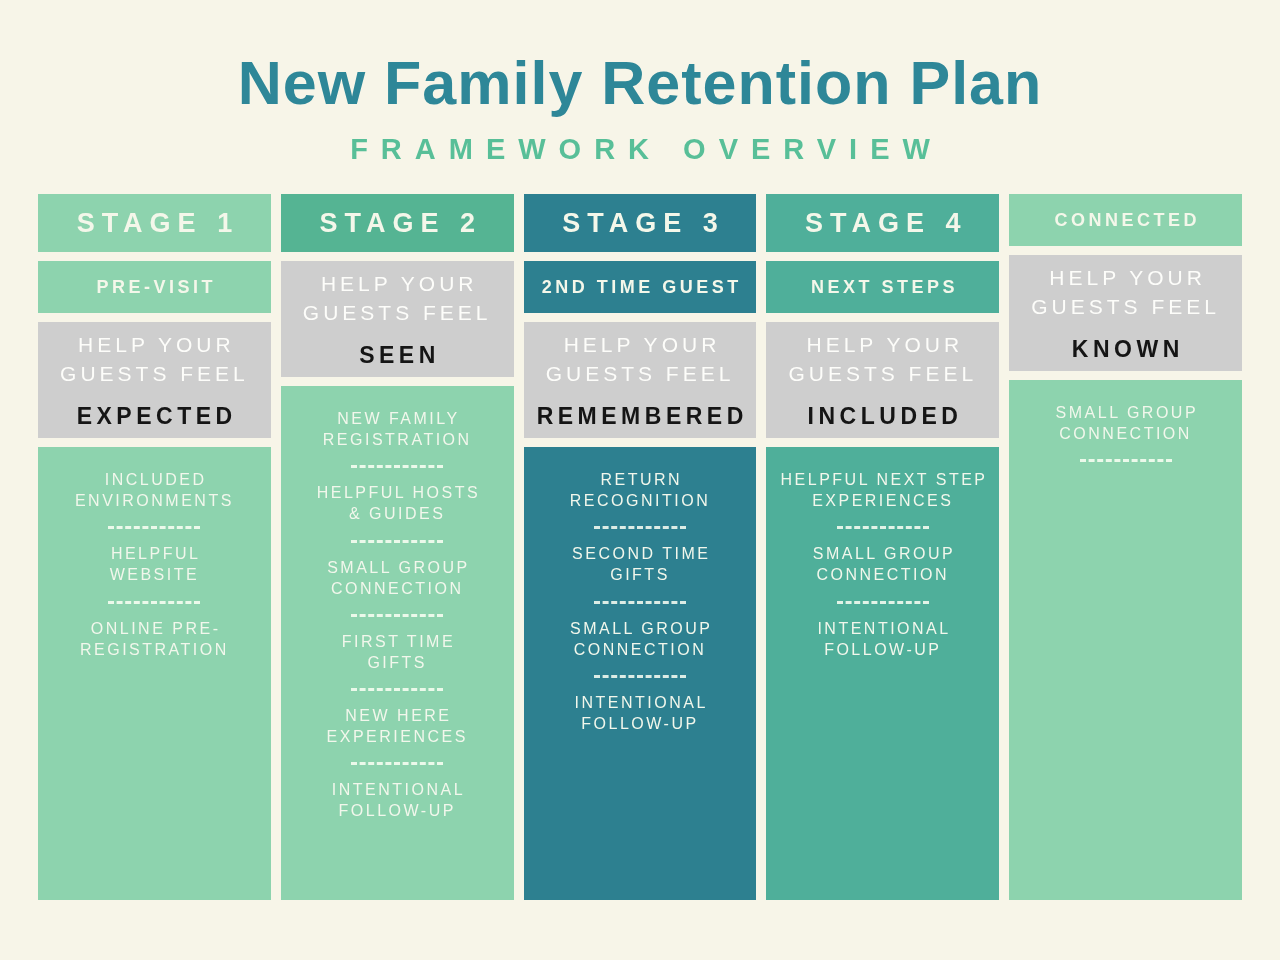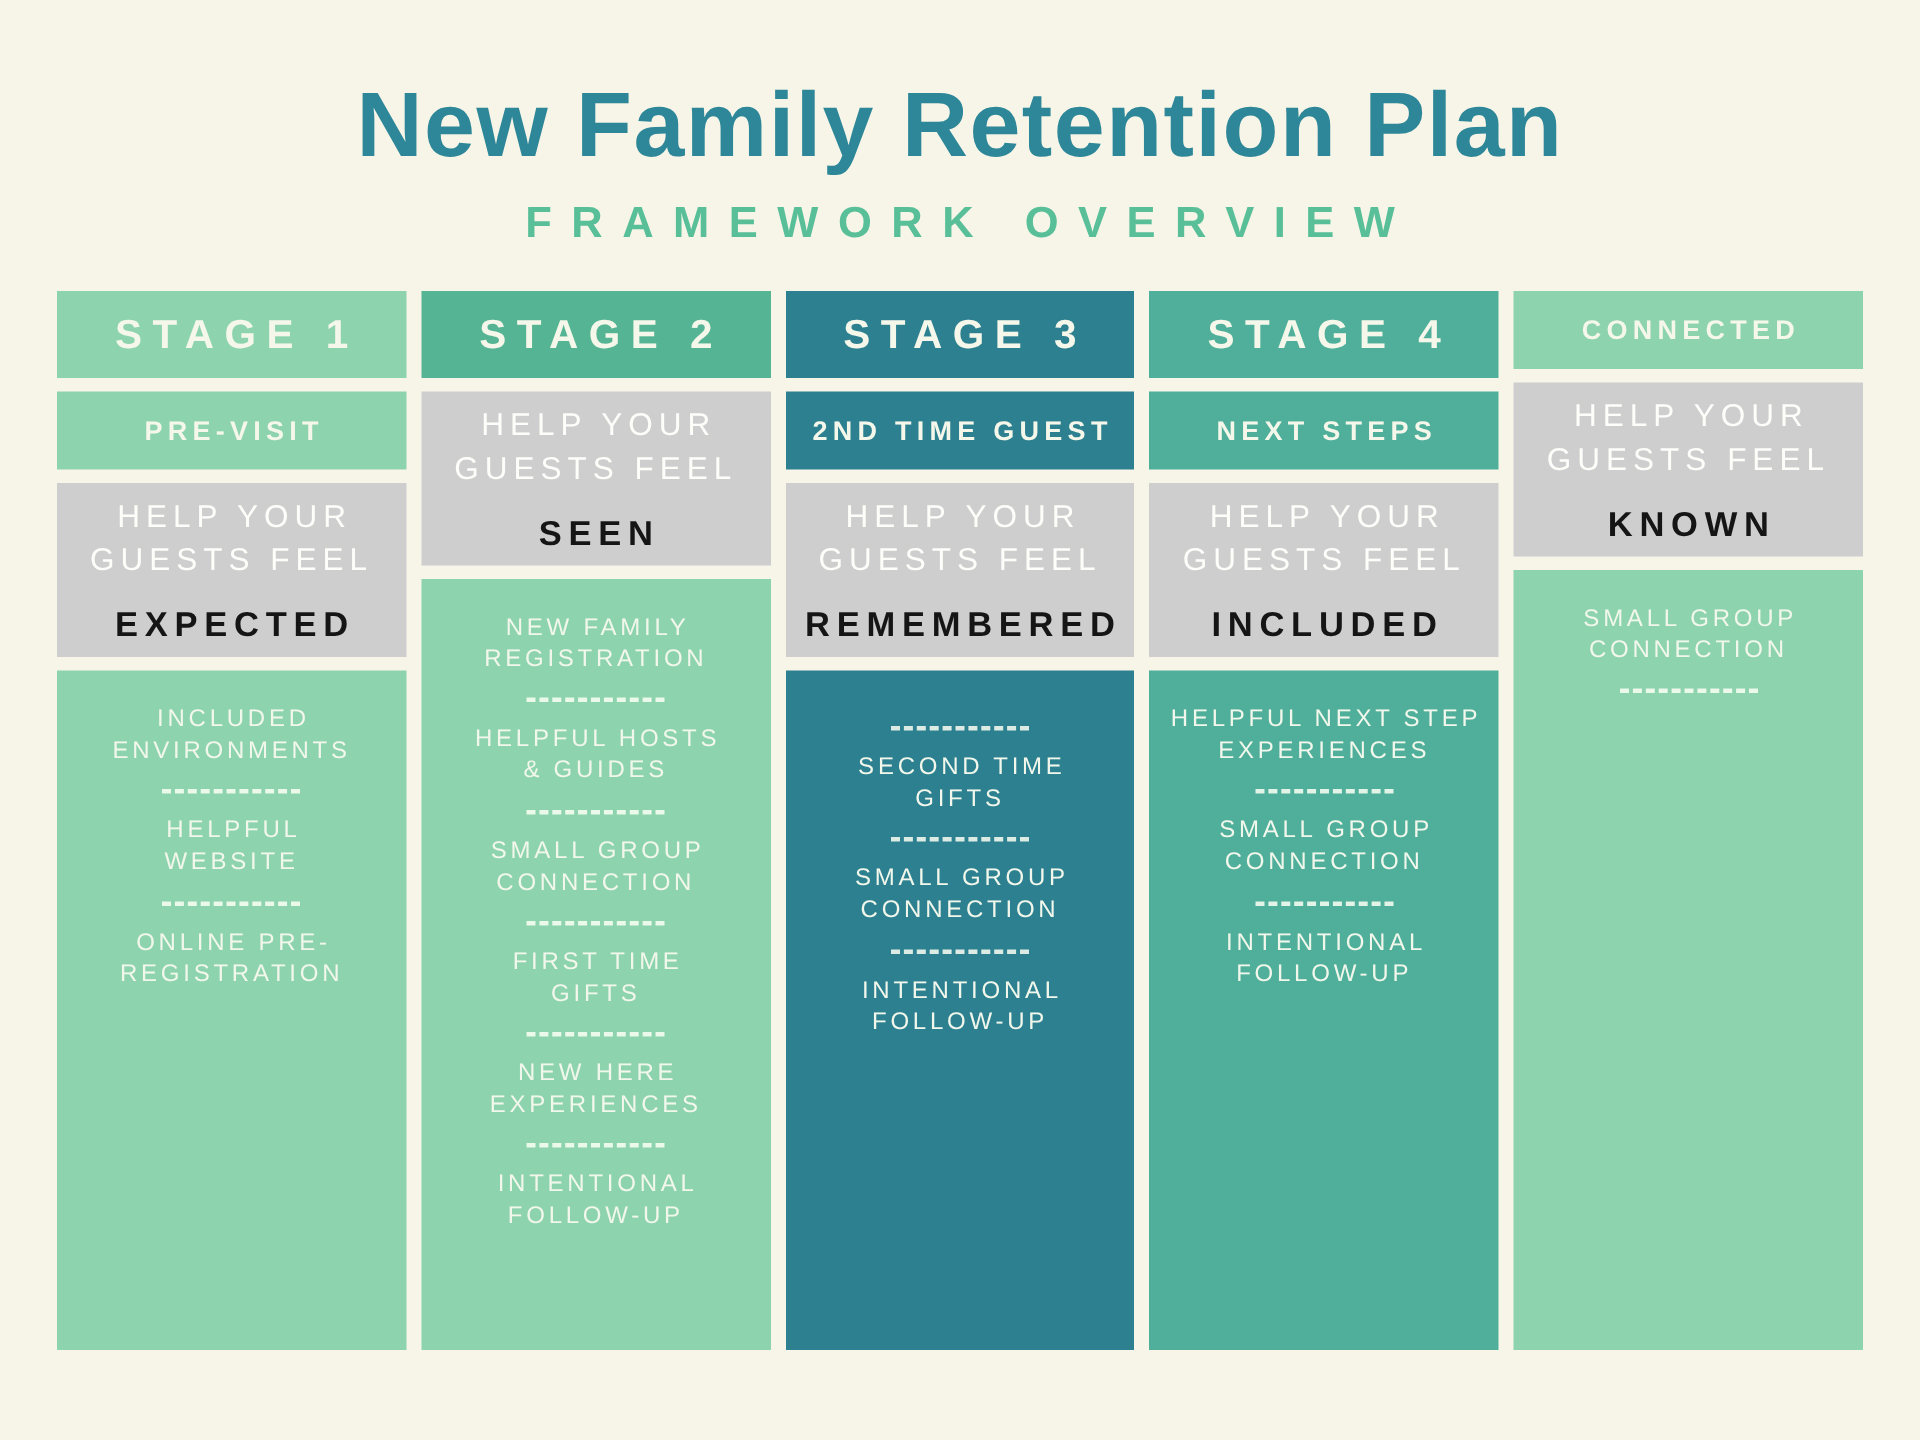--- a/index.html
+++ b/index.html
@@ -179,20 +179,22 @@
     </div>
     <div class="box box-phase th-dark">
       <div class="phase-label">2ND TIME GUEST</div>
     </div>
     <div class="box box-feel">
       <div class="feel-heading">HELP YOUR
 GUESTS FEEL</div>
       <div class="feel-word">REMEMBERED</div>
     </div>
     <div class="box box-content th-dark">
+          <div class="item">RETURN
+RECOGNITION</div>
           <div class="dash-sep"></div>
           <div class="item">SECOND TIME
 GIFTS</div>
           <div class="dash-sep"></div>
           <div class="item">SMALL GROUP
 CONNECTION</div>
           <div class="dash-sep"></div>
           <div class="item">INTENTIONAL
 FOLLOW-UP</div>
         </div>

